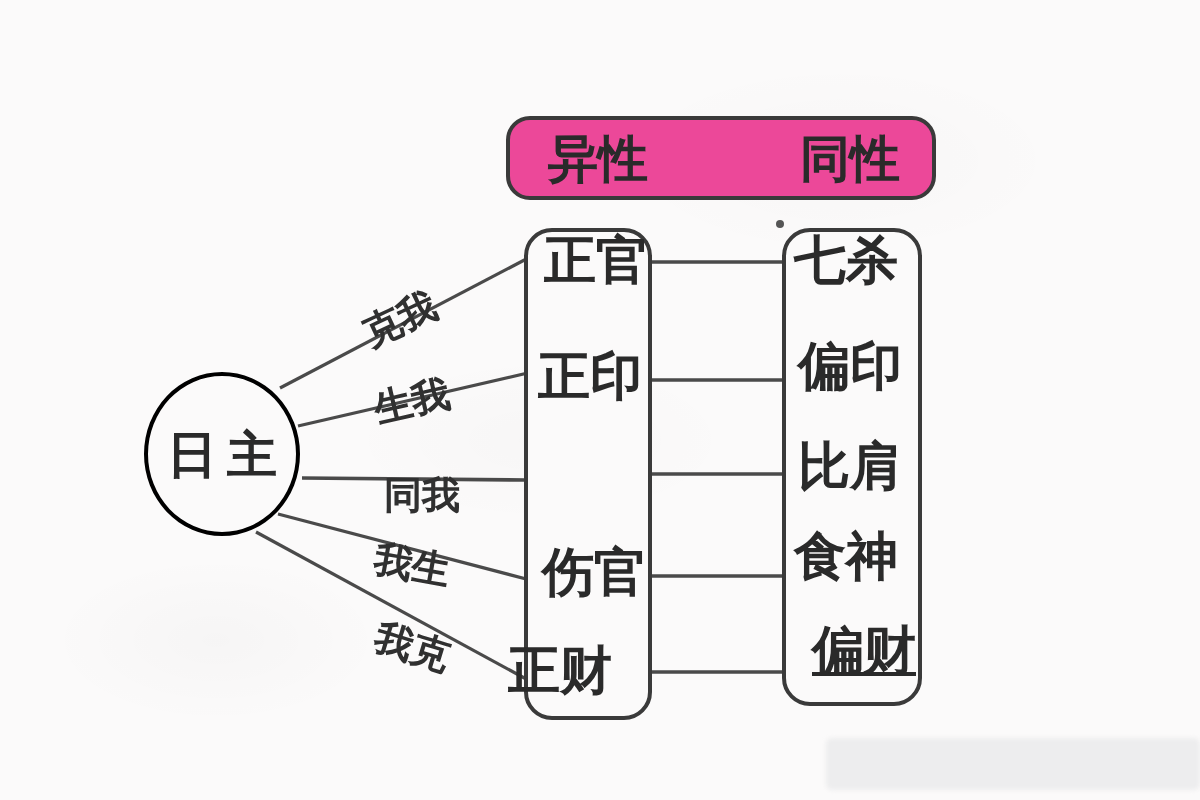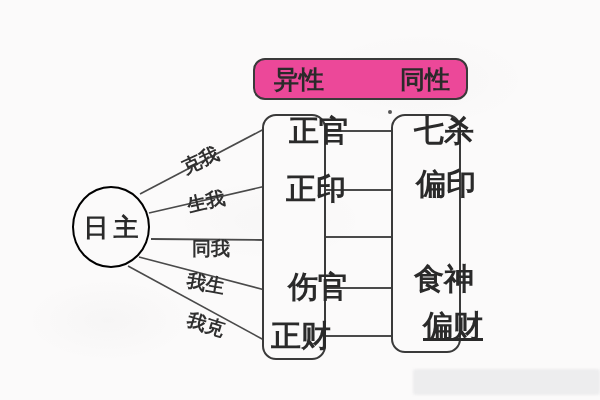--- a/index.html
+++ b/index.html
@@ -56,22 +56,22 @@
     border:2.2px solid #3a3a3a;
     box-sizing:border-box;
     border-radius:14px;
     background:#fbfafa;
   }
   .mid-box{left:262px;top:114px;width:64px;height:246px;}
   .right-box{left:391px;top:114px;width:70px;height:239px;}
 
   .node-lbl{
     position:absolute;
-    font-size:30px;font-weight:600;line-height:26px;
-    white-space:nowrap;color:#2a2a2a;margin-left:17px;
+    font-size:26px;font-weight:600;line-height:26px;
+    white-space:nowrap;color:#2a2a2a;
   }
 
   .rel-lbl{
     position:absolute;
     font-size:19px;font-weight:700;line-height:20px;
     white-space:nowrap;color:#303030;
     transform-origin:center center;
   }
 
   .smudge{
@@ -115,20 +115,21 @@
 
   <div class="col-box mid-box"></div>
   <span class="node-lbl" style="left:272px;top:118px;">正官</span>
   <span class="node-lbl" style="left:269px;top:176px;">正印</span>
   <span class="node-lbl" style="left:271px;top:274px;">伤官</span>
   <span class="node-lbl" style="left:254px;top:323px;">正财</span>
 
   <div class="col-box right-box"></div>
   <span class="node-lbl" style="left:397px;top:118px;">七杀</span>
   <span class="node-lbl" style="left:399px;top:171px;">偏印</span>
+  <span class="node-lbl" style="left:399px;top:221px;">比肩</span>
   <span class="node-lbl" style="left:397px;top:266px;">食神</span>
   <span class="node-lbl" style="left:406px;top:313px;text-decoration:underline;">偏财</span>
 
   <span class="rel-lbl" style="left:181px;top:150px;transform:rotate(-25deg);">克我</span>
   <span class="rel-lbl" style="left:187px;top:191px;transform:rotate(-13deg);">生我</span>
   <span class="rel-lbl" style="left:192px;top:238px;">同我</span>
   <span class="rel-lbl" style="left:187px;top:273px;transform:rotate(10deg);">我生</span>
   <span class="rel-lbl" style="left:187px;top:314px;transform:rotate(17deg);">我克</span>
 
   <div class="ink-dot"></div>

